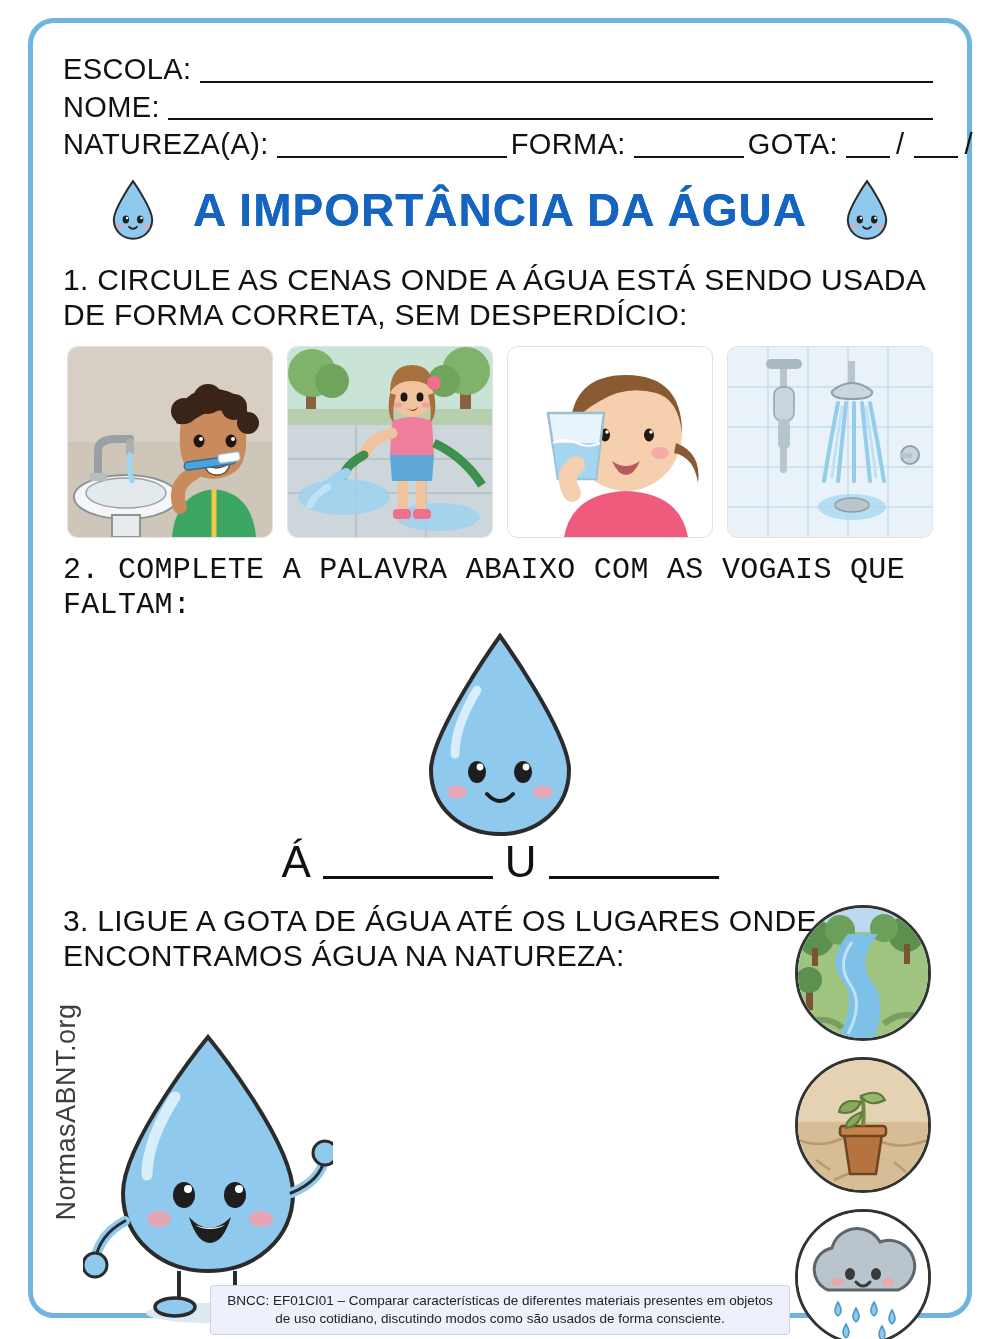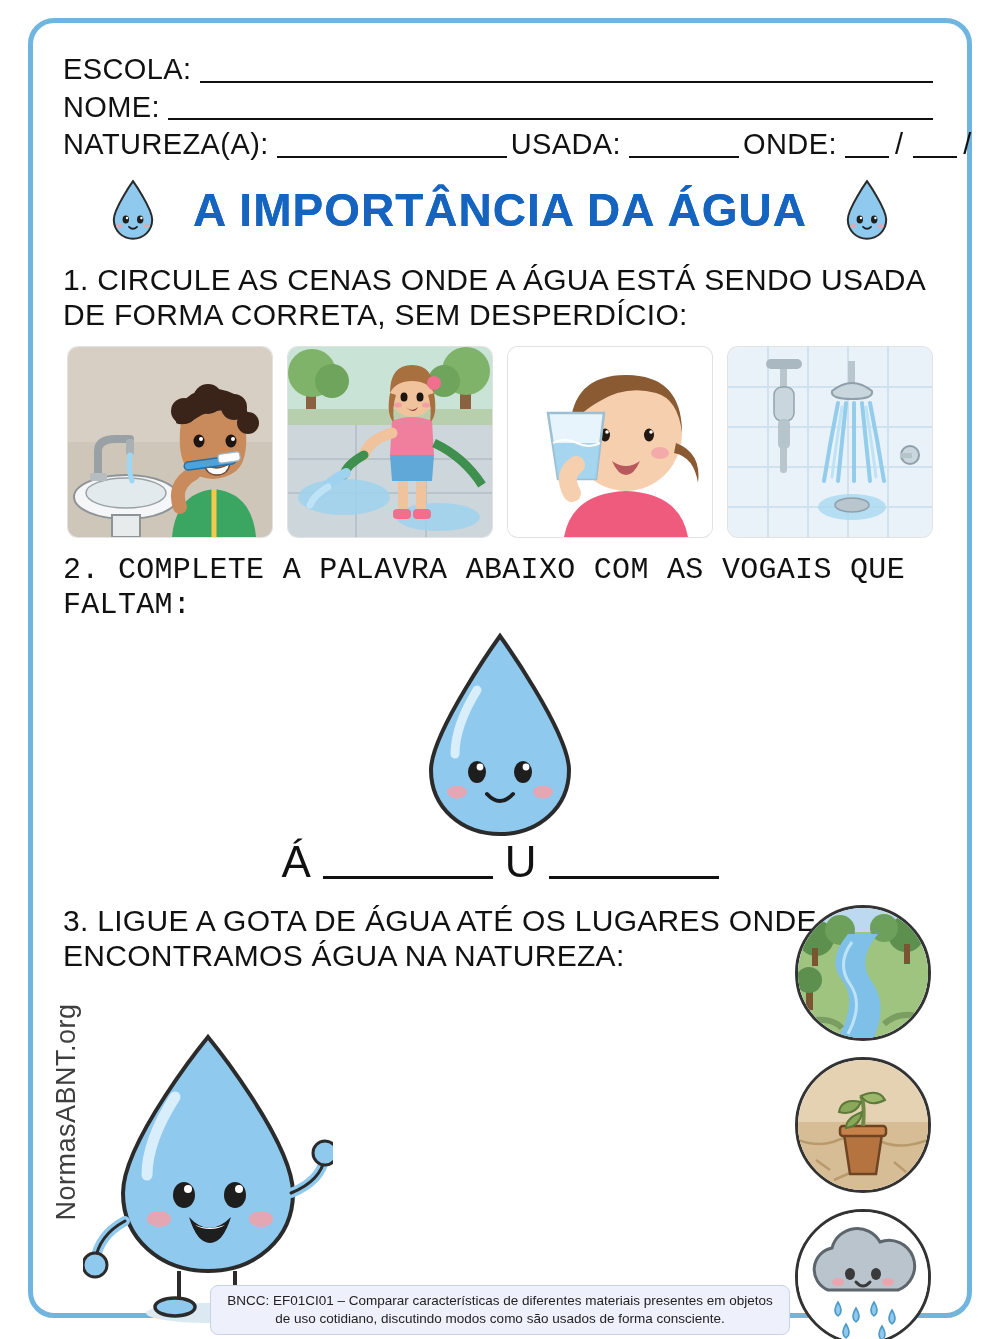--- a/index.html
+++ b/index.html
@@ -122,21 +122,21 @@
   .circ svg{display:block;width:100%;height:100%;}
 
   
   .bncc{
     position:absolute;
     left:50%;transform:translateX(-50%);
     bottom:-22px;
     width:580px;
     background:#eef1fb;
     border:1px solid #c9d2e8;
-    border-radius:8px;
+    border-radius:3px;
     padding:6px 10px;
     box-sizing:border-box;
     text-align:center;
     font-size:13.5px;
     color:#222;
     line-height:1.35;
   }
 
   
   .watermark{
@@ -164,23 +164,23 @@
         <span class="lbl">ESCOLA:</span>
         <span class="rule"></span>
       </div>
       <div class="row">
         <span class="lbl">NOME:</span>
         <span class="rule"></span>
       </div>
       <div class="row">
         <span class="lbl">NATUREZA(A):</span>
         <span class="rule w1"></span>
-        <span class="lbl">USADA:</span>
+        <span class="lbl">FORMA:</span>
         <span class="rule w2"></span>
-        <span class="lbl">ONDE:</span>
+        <span class="lbl">GOTA:</span>
         <span class="rule small"></span>
         <span class="slash">/</span>
         <span class="rule small"></span>
         <span class="slash">/</span>
 
       </div>
     </div>
 
     <div class="title-row">
       <svg class="drop-sm" viewBox="0 0 60 80">

